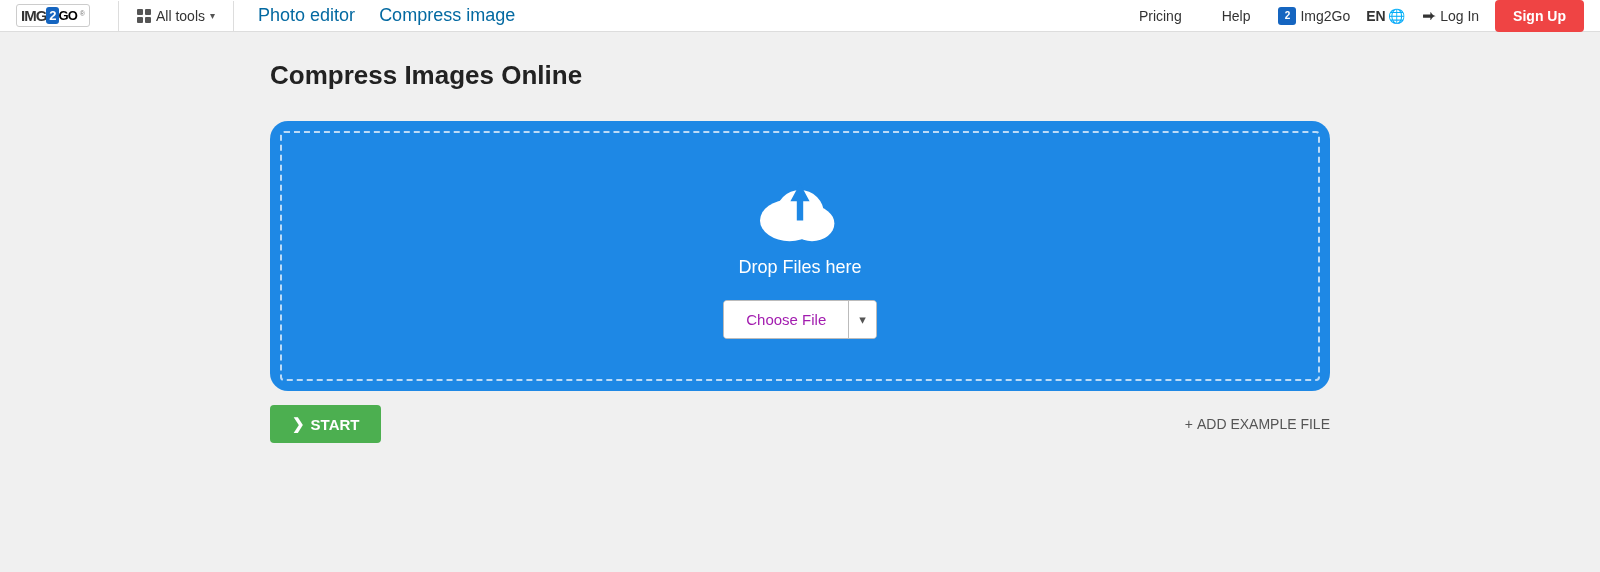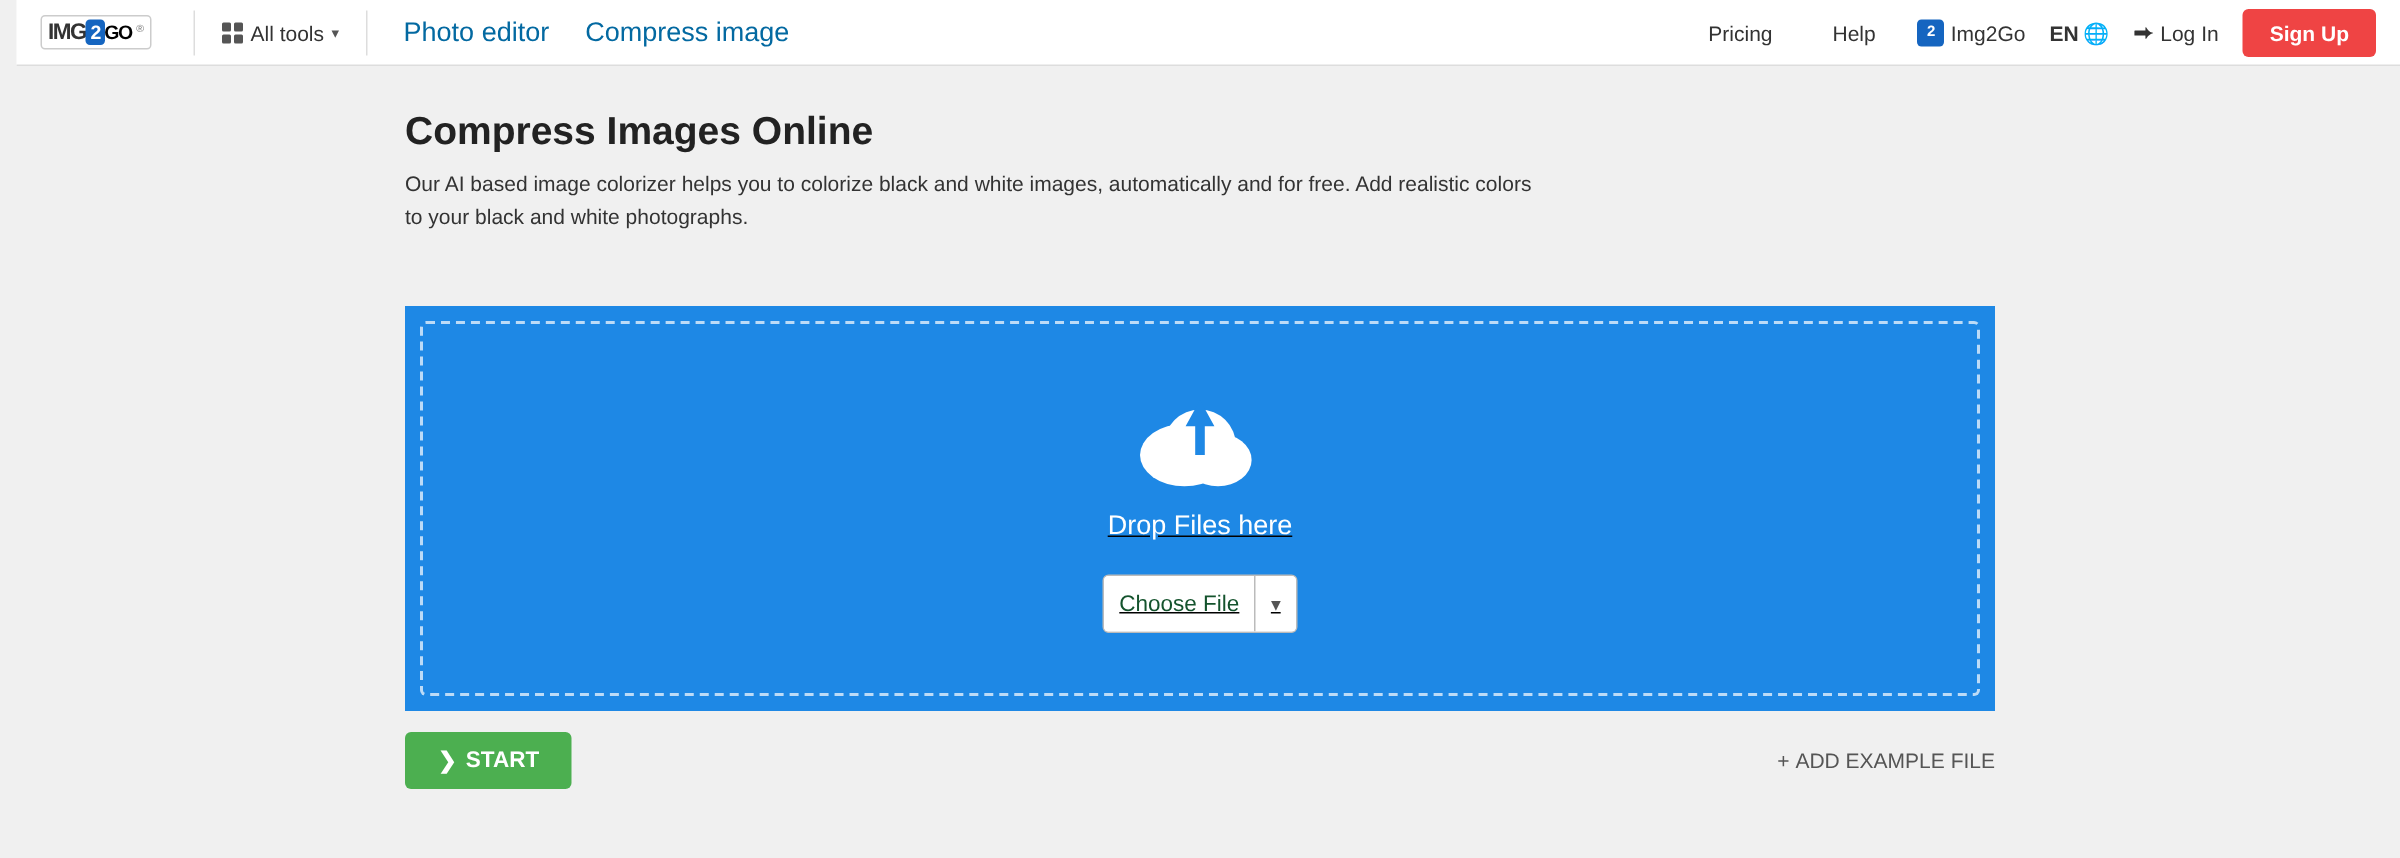--- a/index.html
+++ b/index.html
@@ -4,24 +4,23 @@
   <style>
     * { box-sizing: border-box; margin: 0; padding: 0; }
     body { font-family: Arial, sans-serif; background: #f0f0f0; min-height: 572px; }
 
     
     .header {
       display: flex;
       align-items: center;
       background: #fff;
       border-bottom: 1px solid #ddd;
-      height: 44px;
+      height: 32px;
       padding: 0 16px;
       gap: 0;
-      margin-left: 11px;
     }
     .logo-area {
       display: flex;
       align-items: center;
       margin-right: 16px;
     }
     .logo-box {
       background: #fff;
       border: 1px solid #ccc;
       border-radius: 3px;
@@ -191,25 +190,24 @@
     }
     .page-description {
       font-size: 14px;
       color: #333;
       line-height: 1.6;
       max-width: 760px;
     }
 
     
     .drop-zone-wrapper {
-      margin-top: 48px;
+      margin-top: 30px;
       background: #1E88E5;
-      border-radius: 0;
+      border-radius: 18px;
       padding: 10px;
-      text-decoration: underline;
     }
     .drop-zone {
       border: 2px dashed rgba(255,255,255,0.7);
       border-radius: 4px;
       display: flex;
       flex-direction: column;
       align-items: center;
       justify-content: center;
       padding: 40px 20px;
       min-height: 240px;
@@ -229,23 +227,23 @@
     .choose-file-btn-wrap {
       display: flex;
       align-items: stretch;
       border-radius: 4px;
       overflow: hidden;
       background: #fff;
       border: 1px solid #bbb;
     }
     .choose-file-btn {
       background: #fff;
-      color: #14532d;
-      border: none;
-      padding: 10px 10px;
+      color: #a21caf;
+      border: none;
+      padding: 10px 22px;
       font-size: 15px;
       font-weight: 500;
       cursor: pointer;
       outline: none;
     }
     .choose-file-chevron {
       background: #fff;
       border: none;
       border-left: 1px solid #bbb;
       padding: 10px 10px;
@@ -339,21 +337,20 @@
       <span class="login-arrow">⮕</span>
       <span>Log In</span>
     </button>
 
     <button class="signup-btn">Sign Up</button>
   </div>
 </header>
 
 <div class="main-content">
   <h1 class="page-title">Compress Images Online</h1>
-  <p class="page-description">Our AI based image colorizer helps you to colorize black and white images, automatically and for free. Add realistic colors to your black and white photographs.</p>
 
   <div class="drop-zone-wrapper">
     <div class="drop-zone">
 
       <svg class="cloud-upload-icon" viewBox="0 0 100 85" fill="none" xmlns="http://www.w3.org/2000/svg">
         <ellipse cx="37" cy="58" rx="37" ry="26" fill="white"></ellipse>
         <ellipse cx="65" cy="62" rx="28" ry="22" fill="white"></ellipse>
         <ellipse cx="50" cy="50" rx="30" ry="30" fill="white"></ellipse>
         <polygon points="50,12 62,34 54,34 54,58 46,58 46,34 38,34" fill="#1E88E5"></polygon>
       </svg>

